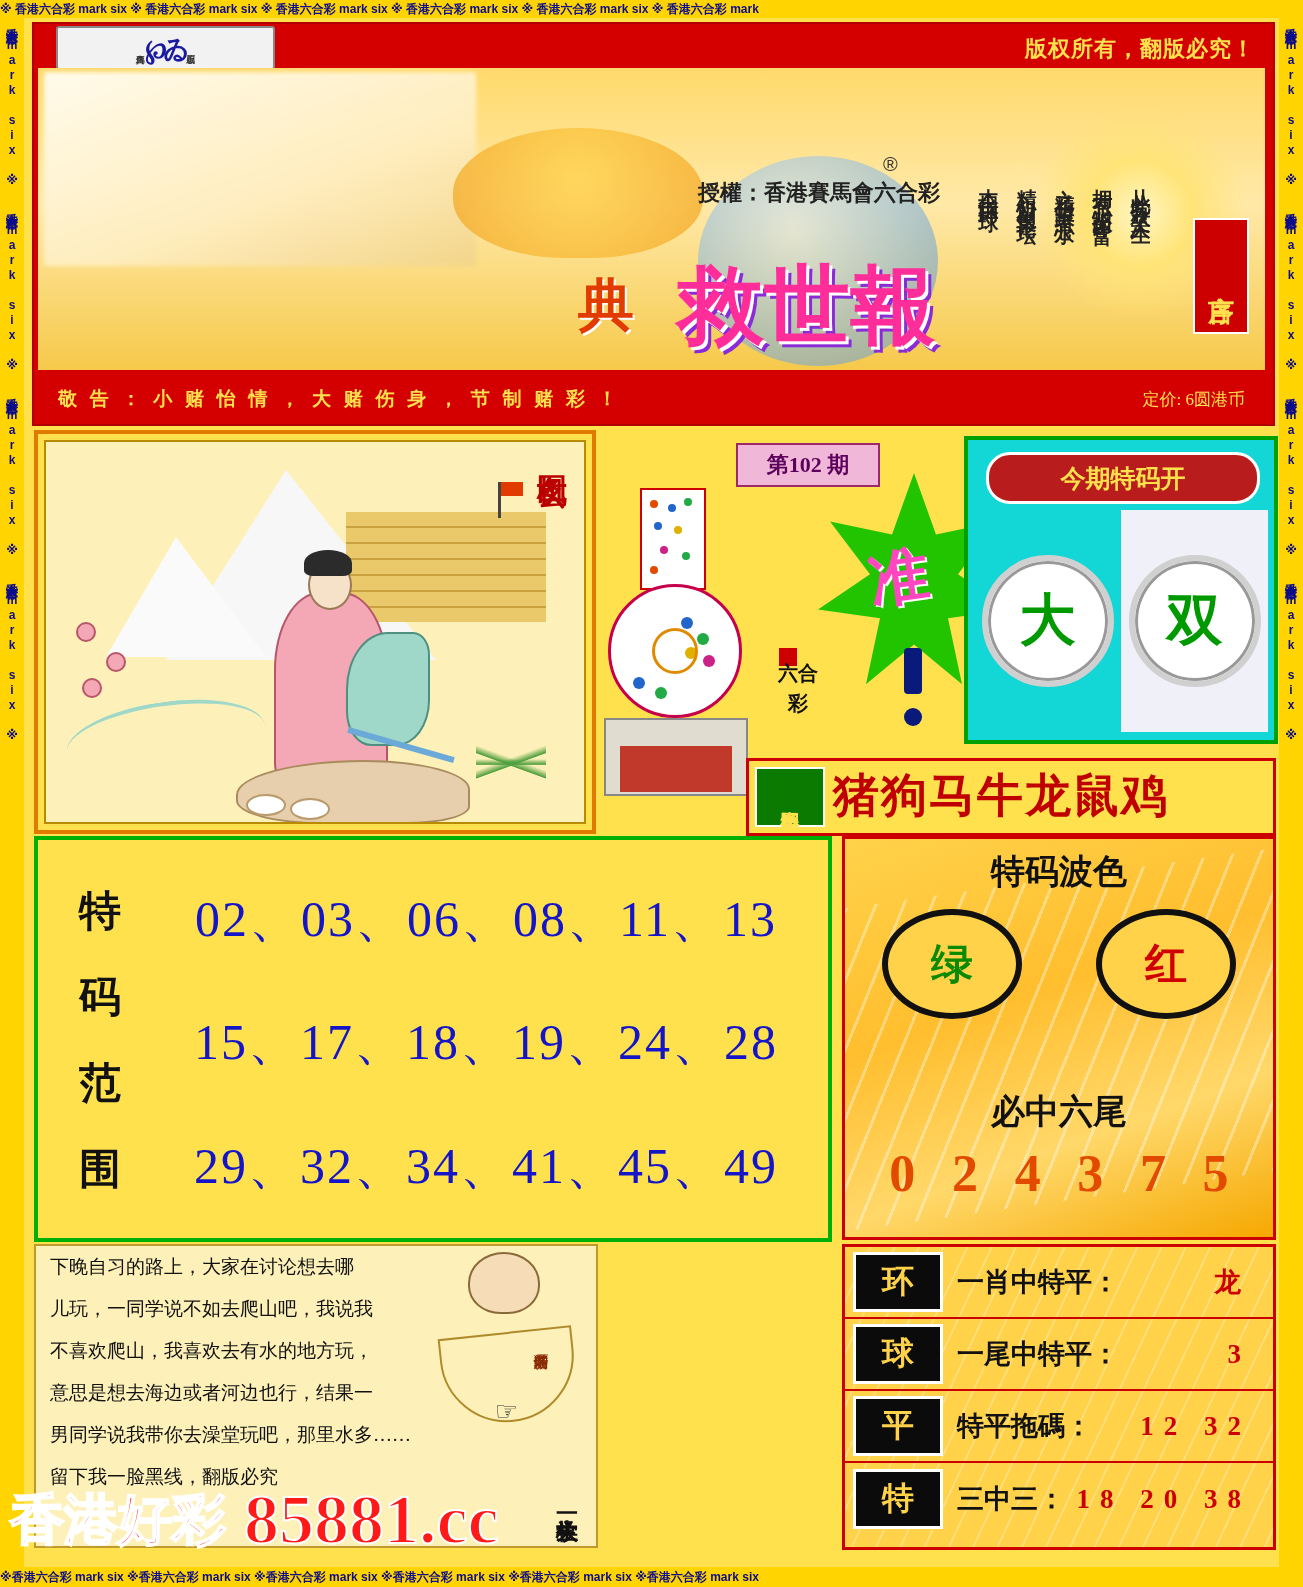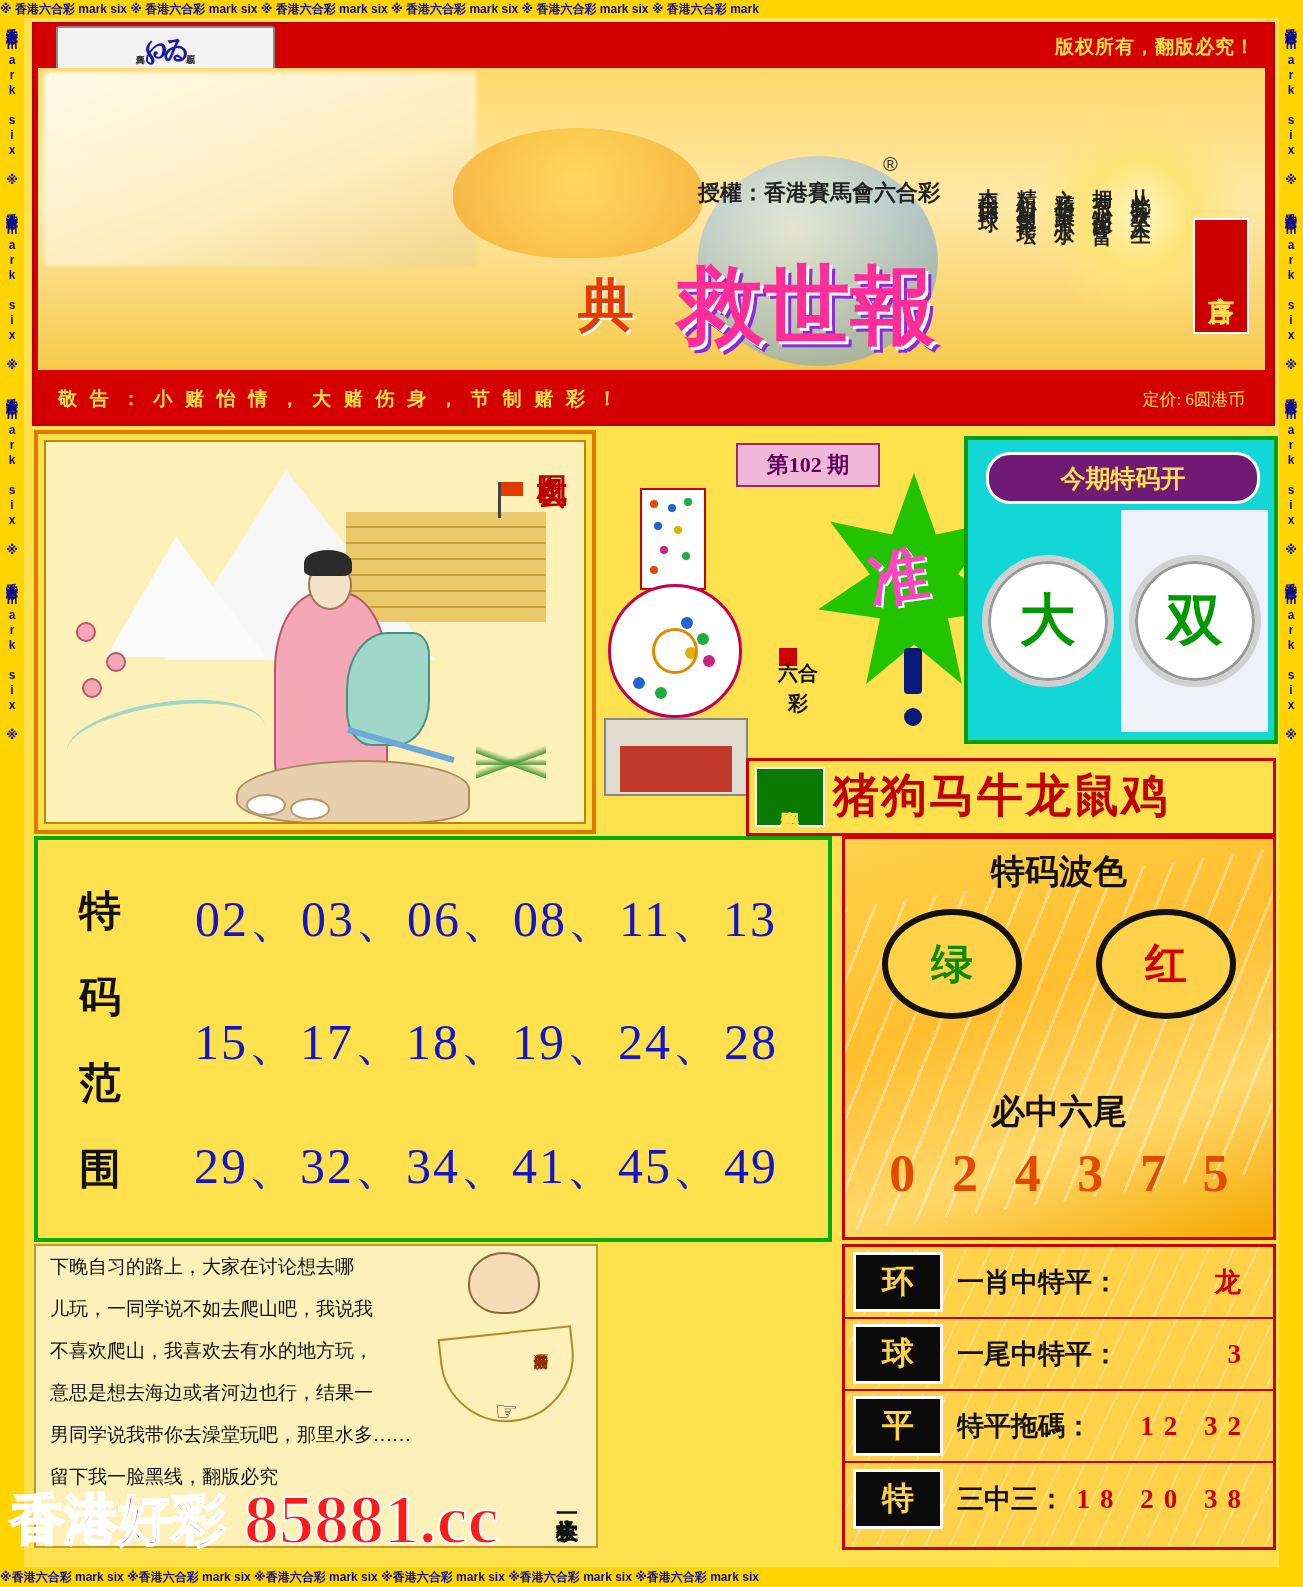--- a/index.html
+++ b/index.html
@@ -15,21 +15,21 @@
   .vtext{writing-mode:vertical-rl;text-orientation:upright;font-size:12px;line-height:24px;letter-spacing:1px;color:#0b0b8c;}
 
   .content{position:absolute;left:24px;top:18px;width:1255px;height:1549px;background:#ffe14d;}
 
   
   .masthead{position:absolute;left:8px;top:4px;width:1239px;height:400px;background:#d40000;border:2px solid #b00000;}
   .mh-top{position:relative;height:42px;}
   .logo-box{position:absolute;left:22px;top:2px;width:215px;height:40px;background:#f2f2f2;border:2px solid #888;border-radius:3px;display:flex;align-items:center;justify-content:center;}
   .logo-art{font-size:26px;font-weight:bold;color:#1a1aa0;letter-spacing:-4px;font-family:"Liberation Serif",serif;}
   .logo-side{font-size:9px;color:#333;writing-mode:vertical-rl;line-height:10px;}
-  .copy-right{position:absolute;right:18px;top:10px;color:#ffe14d;font-size:19px;font-weight:bold;letter-spacing:1px;}
+  .copy-right{position:absolute;right:18px;top:10px;color:#ffe14d;font-size:22px;font-weight:bold;letter-spacing:1px;}
 
   .mh-banner{position:absolute;left:4px;top:44px;width:1227px;height:302px;
      background:linear-gradient(180deg,#ffd96b 0%,#ffe9a8 45%,#f6c94a 100%);overflow:hidden;}
   .blur-card{position:absolute;left:6px;top:4px;width:432px;height:194px;background:linear-gradient(160deg,#fffdf2,#ffeec0 60%,#f3d58a);filter:blur(2px);opacity:.95;border-radius:3px;}
   .sun{position:absolute;right:20px;top:40px;width:210px;height:210px;border-radius:50%;
      background:radial-gradient(circle,#fff6c2 0%,#ffe478 35%,rgba(255,214,64,0) 72%);}
   .globe{position:absolute;left:660px;top:88px;width:240px;height:210px;border-radius:50%;
      background:radial-gradient(circle at 40% 35%,#cfe6ff,#7fb4e8 55%,#4a86c8);opacity:.55;}
   .ribbon{position:absolute;left:415px;top:60px;width:250px;height:130px;border-radius:50% 50% 45% 45%;
      background:radial-gradient(circle at 50% 40%,#ffd34d,#f3a82a);opacity:.8;}
@@ -88,21 +88,21 @@
   .lhc-label{position:absolute;left:752px;top:640px;width:44px;text-align:center;font-size:20px;font-weight:bold;color:#111;font-family:"Liberation Serif",serif;line-height:30px;}
   .lhc-dot{position:absolute;left:755px;top:630px;width:18px;height:18px;background:#c00;}
   .star{position:absolute;left:790px;top:455px;width:200px;height:220px;background:#22c400;
       clip-path:polygon(50% 0%,61% 28%,92% 22%,72% 46%,98% 62%,67% 66%,74% 96%,50% 78%,26% 96%,33% 66%,2% 62%,28% 46%,8% 22%,39% 28%);}
   .star-text{position:absolute;left:845px;top:520px;font-size:60px;font-weight:bold;color:#ff46c0;font-family:"Liberation Serif",serif;text-shadow:2px 2px 0 #fff;transform:rotate(-8deg);}
   .excl{position:absolute;left:880px;top:630px;width:18px;height:46px;background:#0a1a7a;border-radius:4px;}
   .excl-dot{position:absolute;left:880px;top:690px;width:18px;height:18px;border-radius:50%;background:#0a1a7a;}
 
   
   .today{position:absolute;left:940px;top:418px;width:306px;height:300px;background:#13d6d6;border:4px solid #00a000;}
-  .today-title{position:absolute;left:18px;top:12px;width:268px;height:46px;background:#701a75;border:3px solid #fff;border-radius:24px;
+  .today-title{position:absolute;left:18px;top:12px;width:268px;height:46px;background:#b91c1c;border:3px solid #fff;border-radius:24px;
       display:flex;align-items:center;justify-content:center;color:#ffe14d;font-size:25px;font-weight:bold;font-family:"Liberation Serif",serif;}
   .today-split{position:absolute;left:6px;top:70px;width:294px;height:222px;display:flex;}
   .today-split>div{flex:1;display:flex;align-items:center;justify-content:center;}
   .today-split .l{background:#13d6d6;}
   .today-split .r{background:#f0f0f8;}
   .big-circle{width:120px;height:120px;border-radius:50%;background:#fff;border:6px solid #d0d0d0;
       box-shadow:inset 0 0 0 3px #999;display:flex;align-items:center;justify-content:center;
       font-size:56px;font-weight:bold;color:#009a00;font-family:"Liberation Serif",serif;}
   .big-circle.red{color:#009a00;}
 

